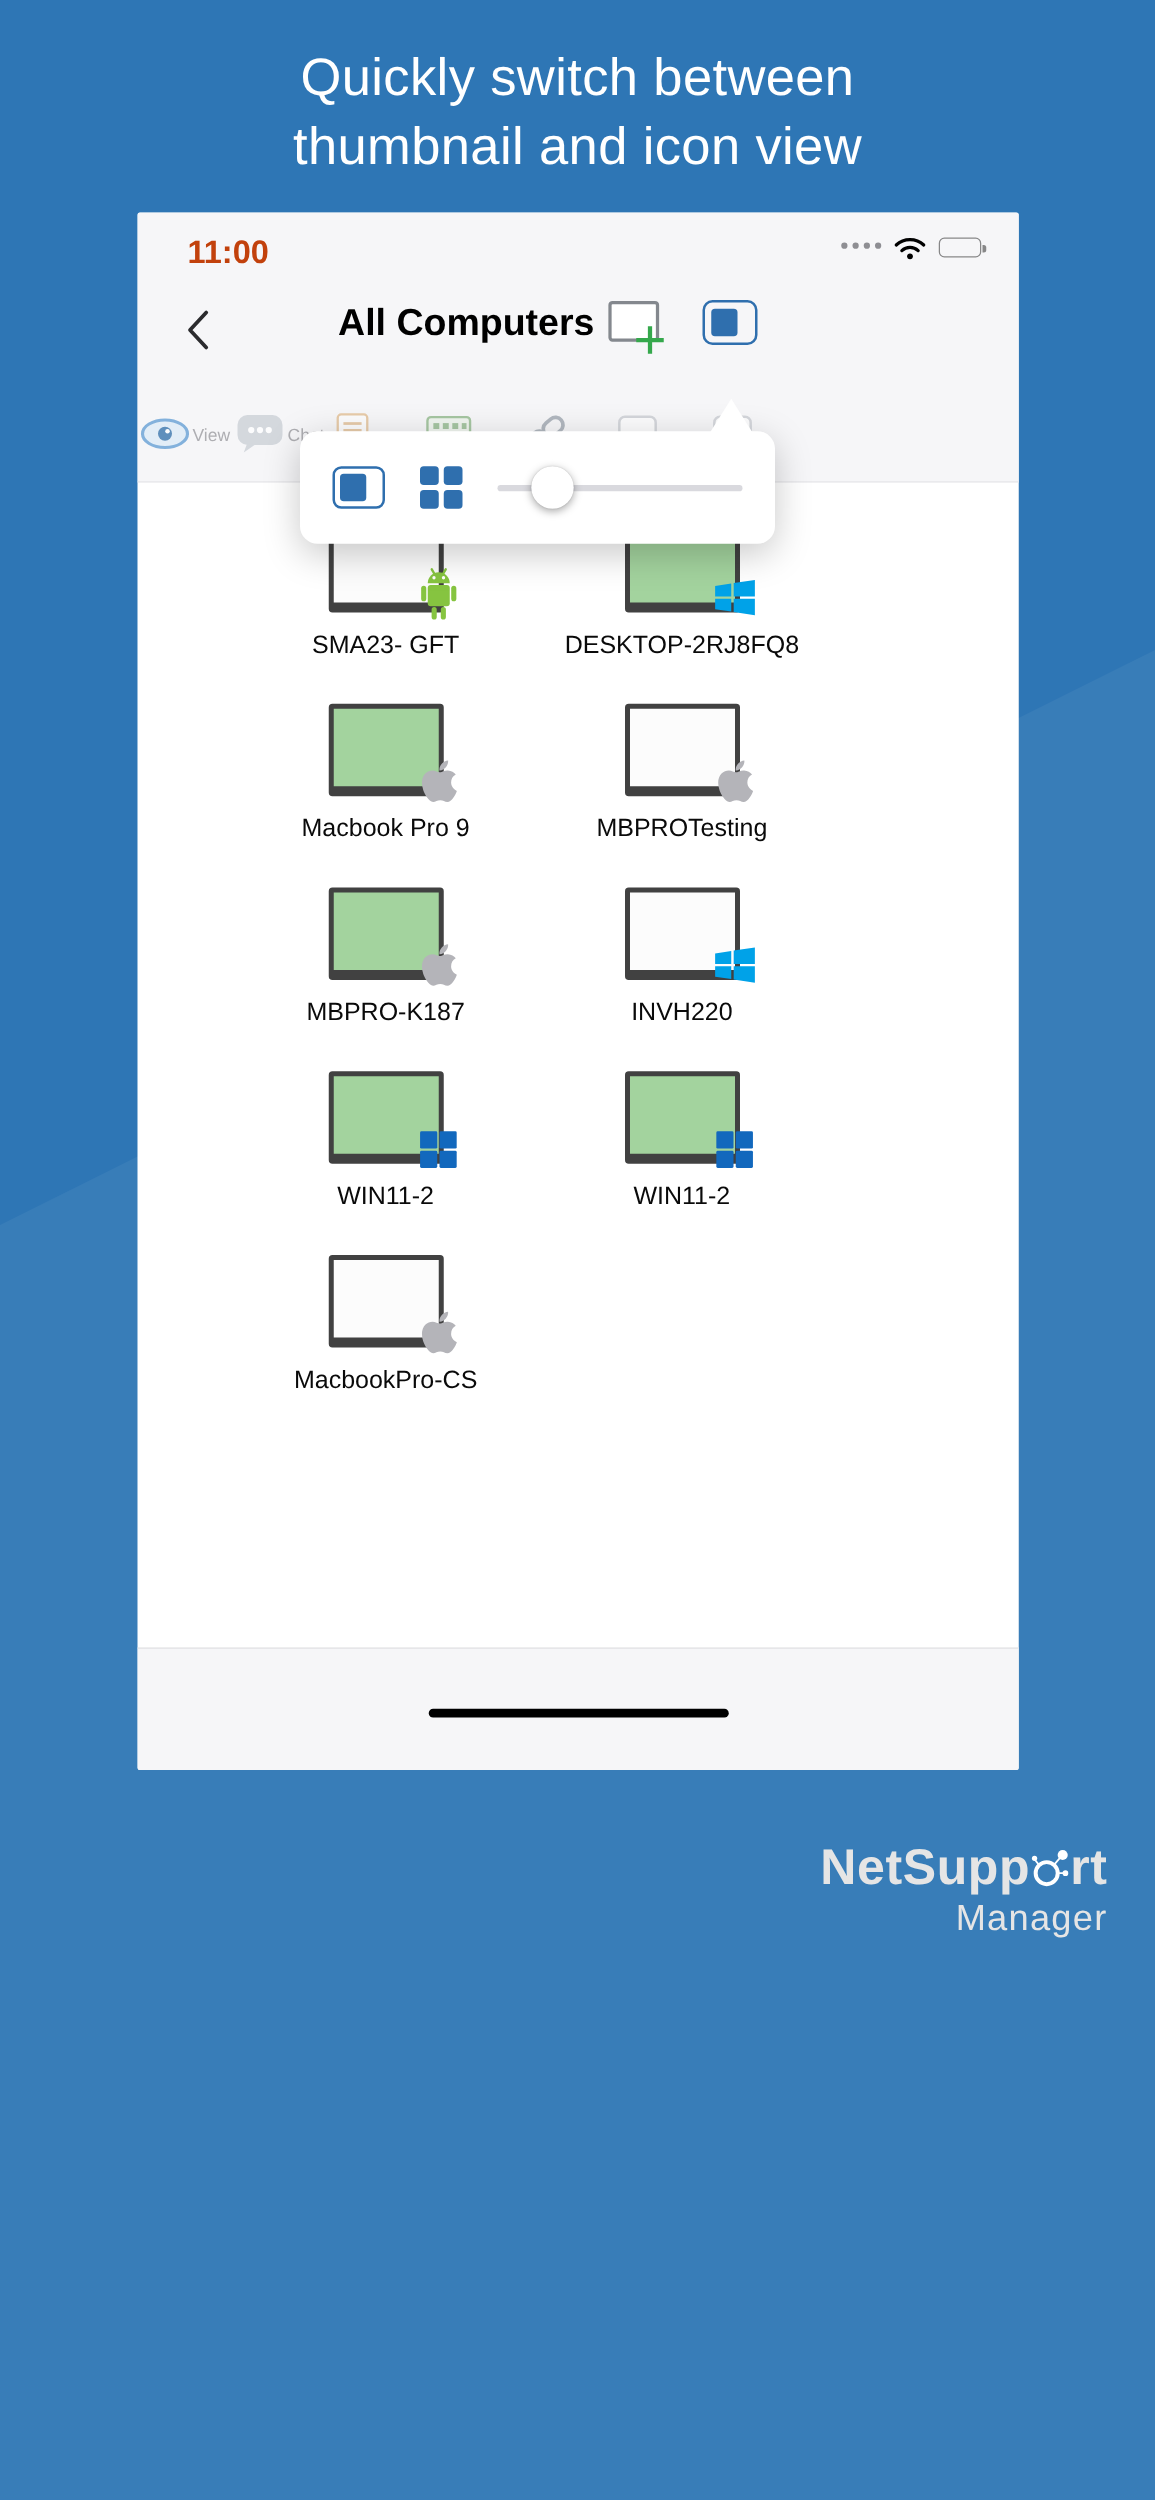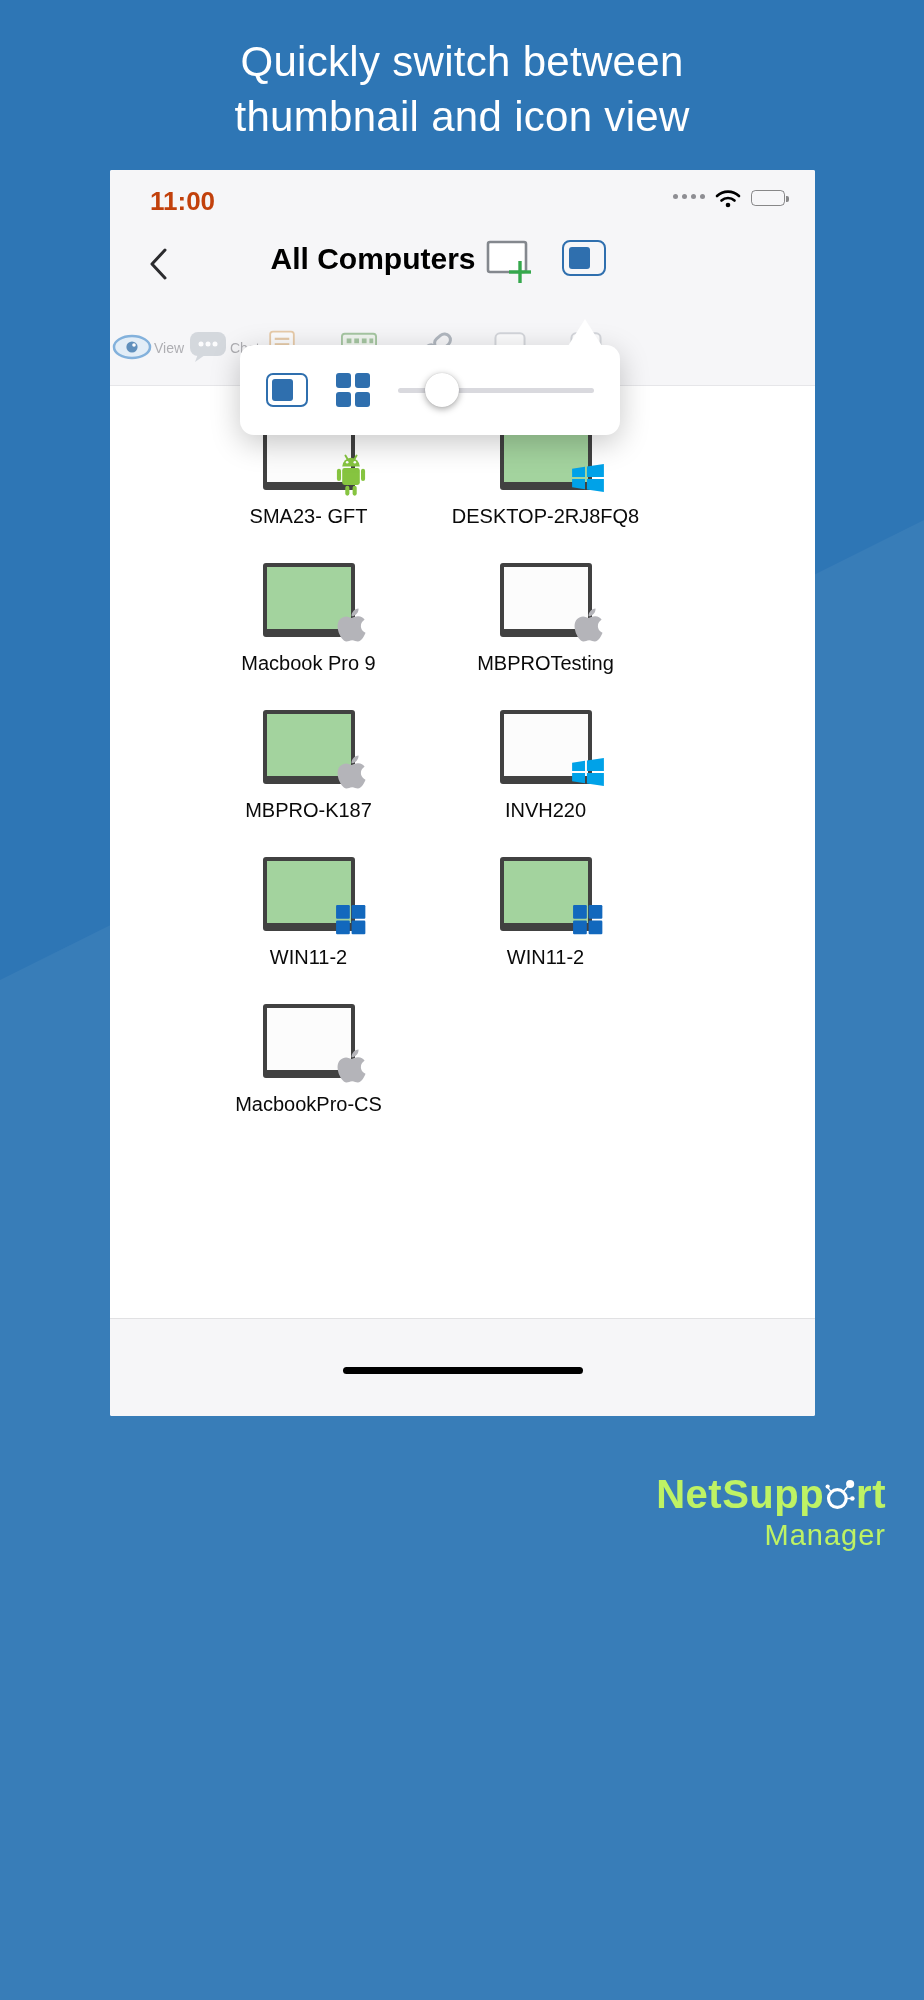--- a/index.html
+++ b/index.html
@@ -70,21 +70,21 @@
   .computer.os-windows-flag .badge-windows-flag{display:block;right:-18px;bottom:-14px;}
   .computer.os-windows-tile .badge-windows-tile{display:block;right:-16px;bottom:-13px;}
   .computer.os-apple .badge-apple{display:block;right:-15px;bottom:-15px;}
   .computer-name{margin-top:15px;font-size:20px;color:#0a0a0a;text-align:center;max-width:235px;}
   
   .bottom-strip{position:absolute;left:0;top:1148px;width:705px;height:98px;background:#f6f6f8;
         border-top:1px solid #e1e1e3;}
   .home-indicator{position:absolute;left:50%;transform:translateX(-50%);top:48px;width:240px;height:7px;
         background:#000;border-radius:4px;cursor:pointer;}
   
-  .brand{position:absolute;right:38px;bottom:448px;text-align:right;color:#bef264;}
+  .brand{position:absolute;right:38px;bottom:448px;text-align:right;color:#e5e5e5;}
   .brand-top{font-size:40px;font-weight:700;letter-spacing:0.5px;display:flex;align-items:center;}
   .brand-top svg{margin:0 1px;}
   .brand-bottom{font-size:29px;font-weight:400;margin-top:2px;letter-spacing:1px;}
 </style>
 </head>
 <body>
 
 <div class="stage">
   <div class="bg-diagonal"></div>
 

